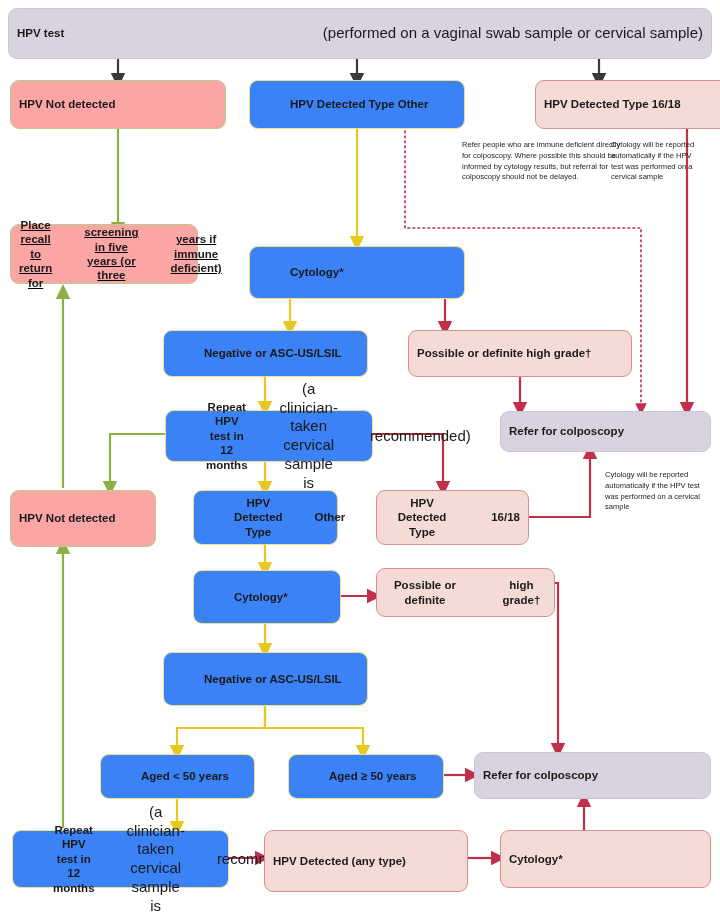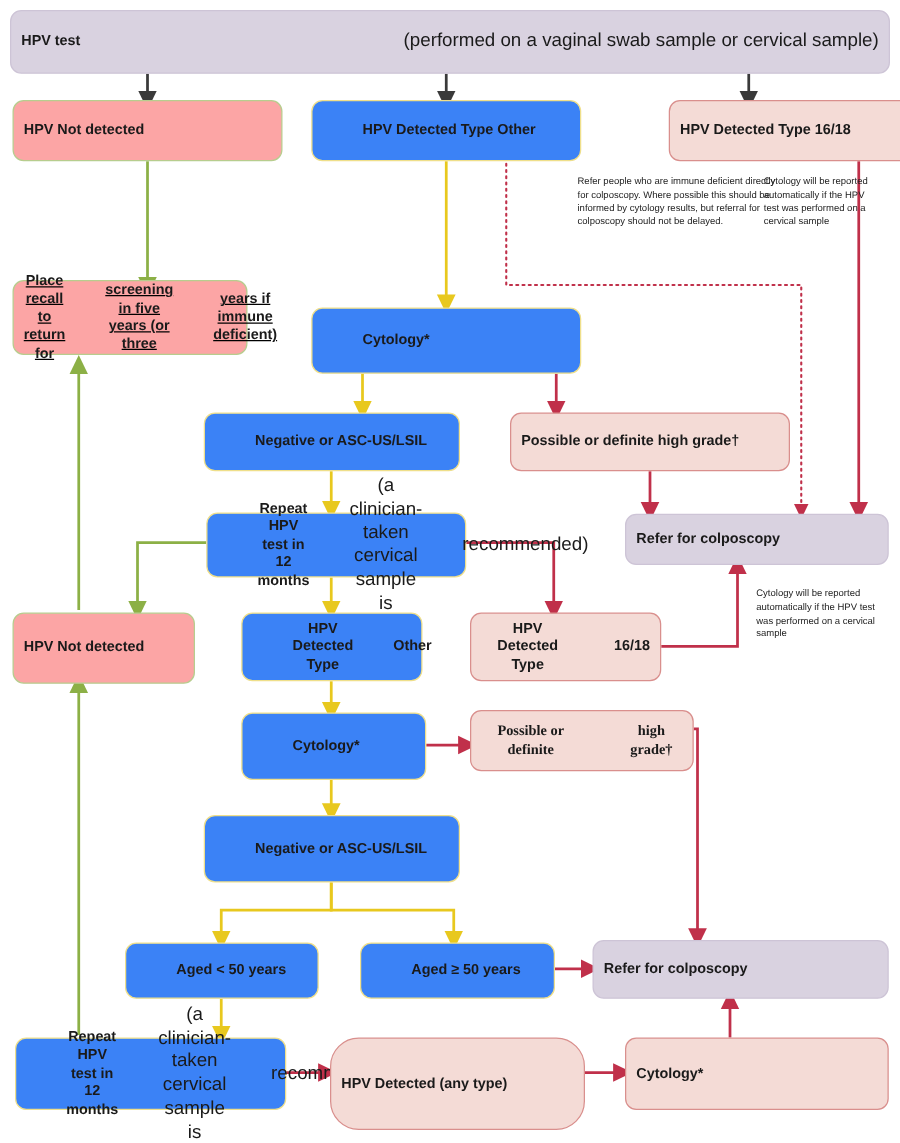--- a/index.html
+++ b/index.html
@@ -170,21 +170,21 @@
 
   <div class="node red" style="left:376px;top:490px;width:153px;height:55px;">
     <div class="t1">HPV Detected Type</div>
     <div class="t1">16/18</div>
   </div>
 
   <div class="node yellow" style="left:193px;top:570px;width:148px;height:54px;">
     <div class="t1">Cytology*</div>
   </div>
 
-  <div class="node red" style="left:376px;top:568px;width:179px;height:49px;font-family:Liberation Serif, serif;">
+  <div class="node red" style="left:376px;top:568px;width:179px;height:49px;">
     <div class="t1">Possible or definite</div>
     <div class="t1">high grade†</div>
   </div>
 
 
   <div class="node yellow" style="left:163px;top:652px;width:205px;height:54px;">
     <div class="t1">Negative or ASC-US/LSIL</div>
   </div>
 
   <div class="node yellow" style="left:100px;top:754px;width:155px;height:45px;">
@@ -198,21 +198,21 @@
   <div class="node purple" style="left:474px;top:752px;width:237px;height:47px;">
     <div class="t1">Refer for colposcopy</div>
   </div>
 
   <div class="node yellow" style="left:12px;top:830px;width:217px;height:58px;">
     <div class="t1">Repeat HPV test in 12 months</div>
     <div class="t2">(a clinician-taken cervical sample is</div>
     <div class="t2">recommended)</div>
   </div>
 
-  <div class="node red" style="left:264px;top:830px;width:204px;height:74px;border-radius:23px;">
+  <div class="node red" style="left:264px;top:830px;width:204px;height:62px;">
     <div class="t1">HPV Detected (any type)</div>
   </div>
 
   <div class="node red" style="left:500px;top:830px;width:211px;height:58px;">
     <div class="t1">Cytology*</div>
   </div>
 
 </div>
 
 </body></html>

